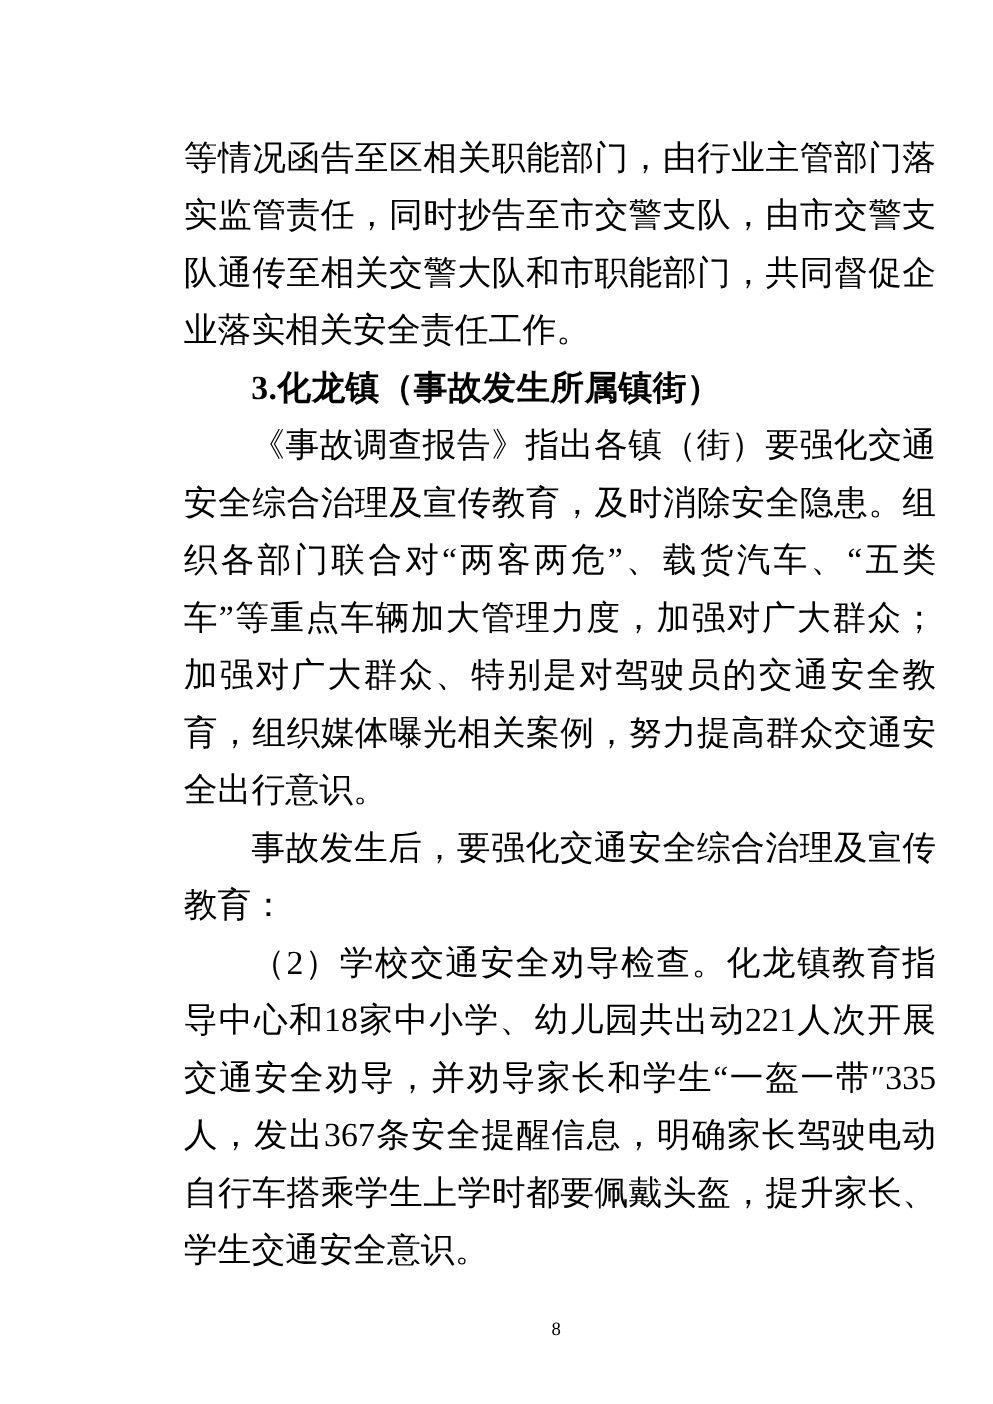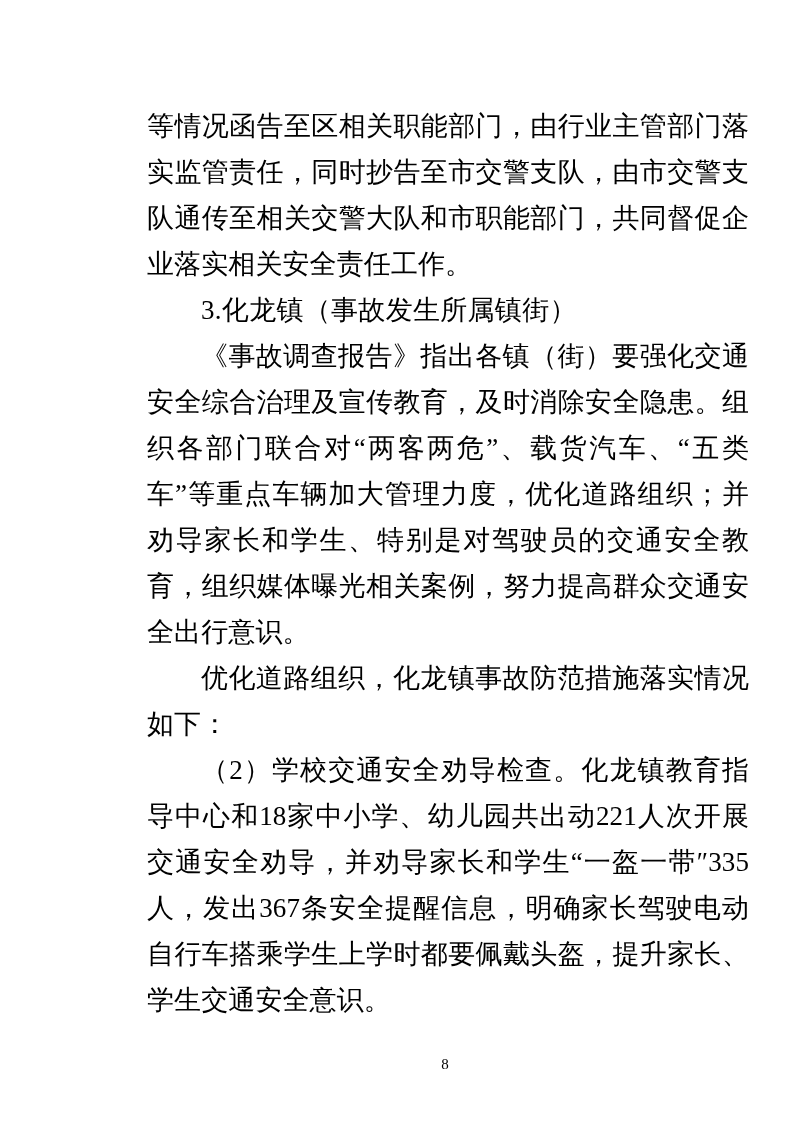--- a/index.html
+++ b/index.html
@@ -36,21 +36,21 @@
     text-align-last: left;
     letter-spacing: 0.1px;
     -webkit-font-smoothing: none;
   }
 
   .para.indent {
     text-indent: 54px;
   }
 
   .para.heading {
-    font-weight: normal;
+    font-weight: bold;
     text-indent: 54px;
     text-align: right;
     letter-spacing: 0.3px;
   }
 
   .page-number {
     position: absolute;
     left: 0;
     top: 1056px;
     width: 794px;
@@ -64,23 +64,23 @@
 <body>
 
 <div class="page">
 
   <div class="text-block">
 
     <p class="para">等情况函告至区相关职能部门，由行业主管部门落实监管责任，同时抄告至市交警支队，由市交警支队通传至相关交警大队和市职能部门，共同督促企业落实相关安全责任工作。</p>
 
     <p class="para heading">3.化龙镇（事故发生所属镇街）</p>
 
-    <p class="para indent">《事故调查报告》指出各镇（街）要强化交通安全综合治理及宣传教育，及时消除安全隐患。组织各部门联合对“两客两危”、载货汽车、“五类车”等重点车辆加大管理力度，优化道路组织；并劝导家长和学生、特别是对驾驶员的交通安全教育，组织媒体曝光相关案例，努力提高群众交通安全出行意识。</p>
+    <p class="para indent">《事故调查报告》指出各镇（街）要强化交通安全综合治理及宣传教育，及时消除安全隐患。组织各部门联合对“两客两危”、载货汽车、“五类车”等重点车辆加大管理力度，加强对广大群众；加强对广大群众、特别是对驾驶员的交通安全教育，组织媒体曝光相关案例，努力提高群众交通安全出行意识。</p>
 
-    <p class="para indent">优化道路组织，化龙镇事故防范措施落实情况如下：</p>
+    <p class="para indent">事故发生后，要强化交通安全综合治理及宣传教育：</p>
 
 
     <p class="para indent">（2）学校交通安全劝导检查。化龙镇教育指导中心和18家中小学、幼儿园共出动221人次开展交通安全劝导，并劝导家长和学生“一盔一带″335人，发出367条安全提醒信息，明确家长驾驶电动自行车搭乘学生上学时都要佩戴头盔，提升家长、学生交通安全意识。</p>
 
   </div>
 
   <div class="page-number">8</div>
 
 </div>
 

